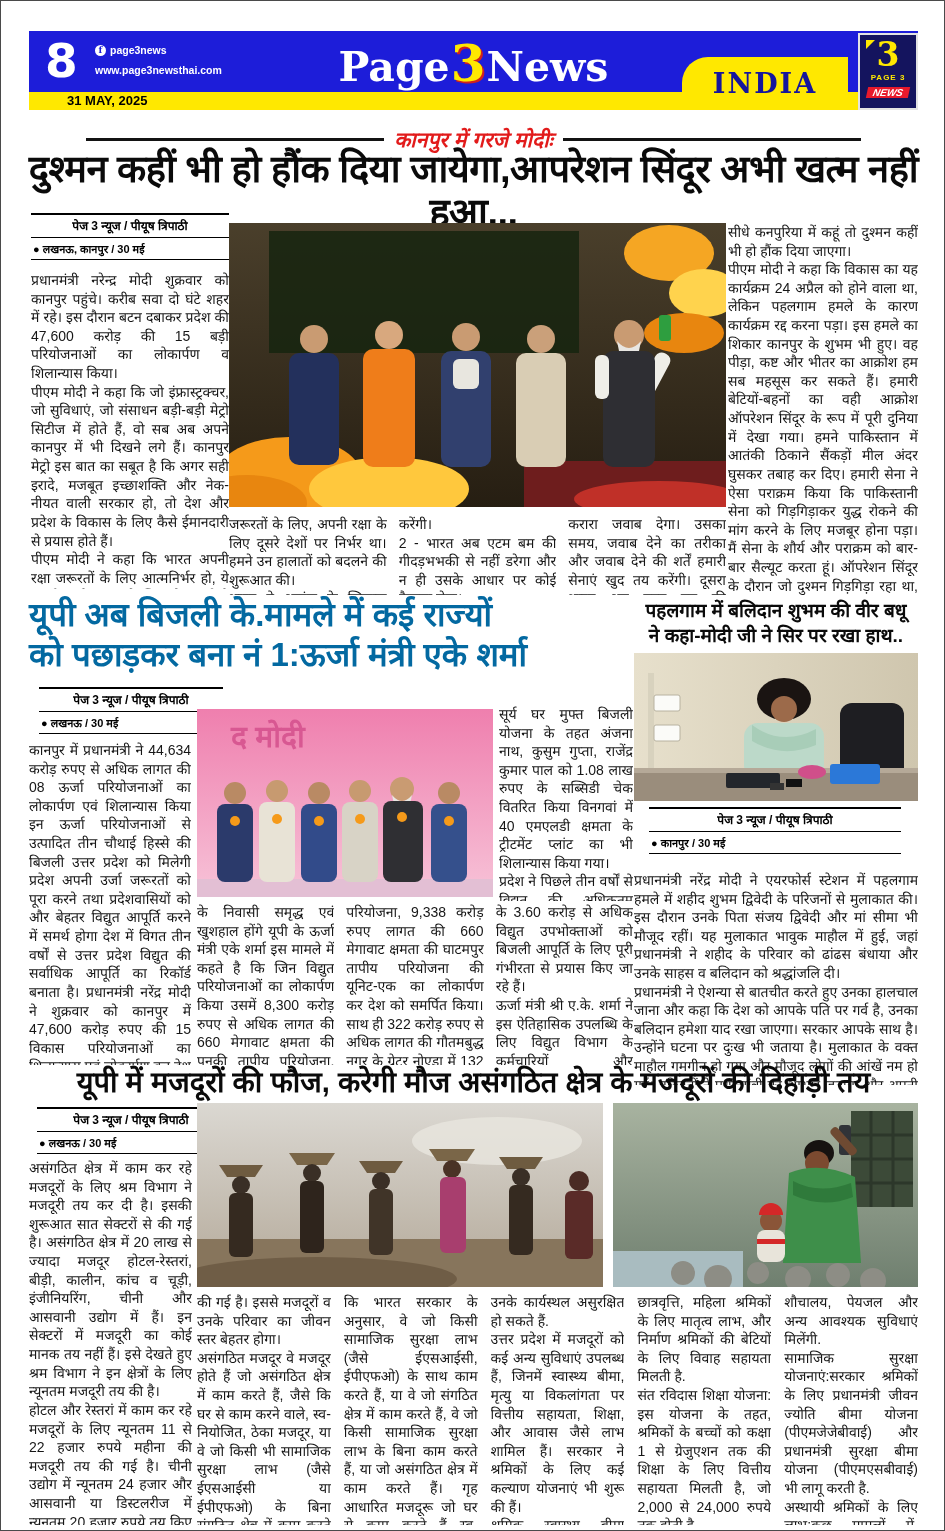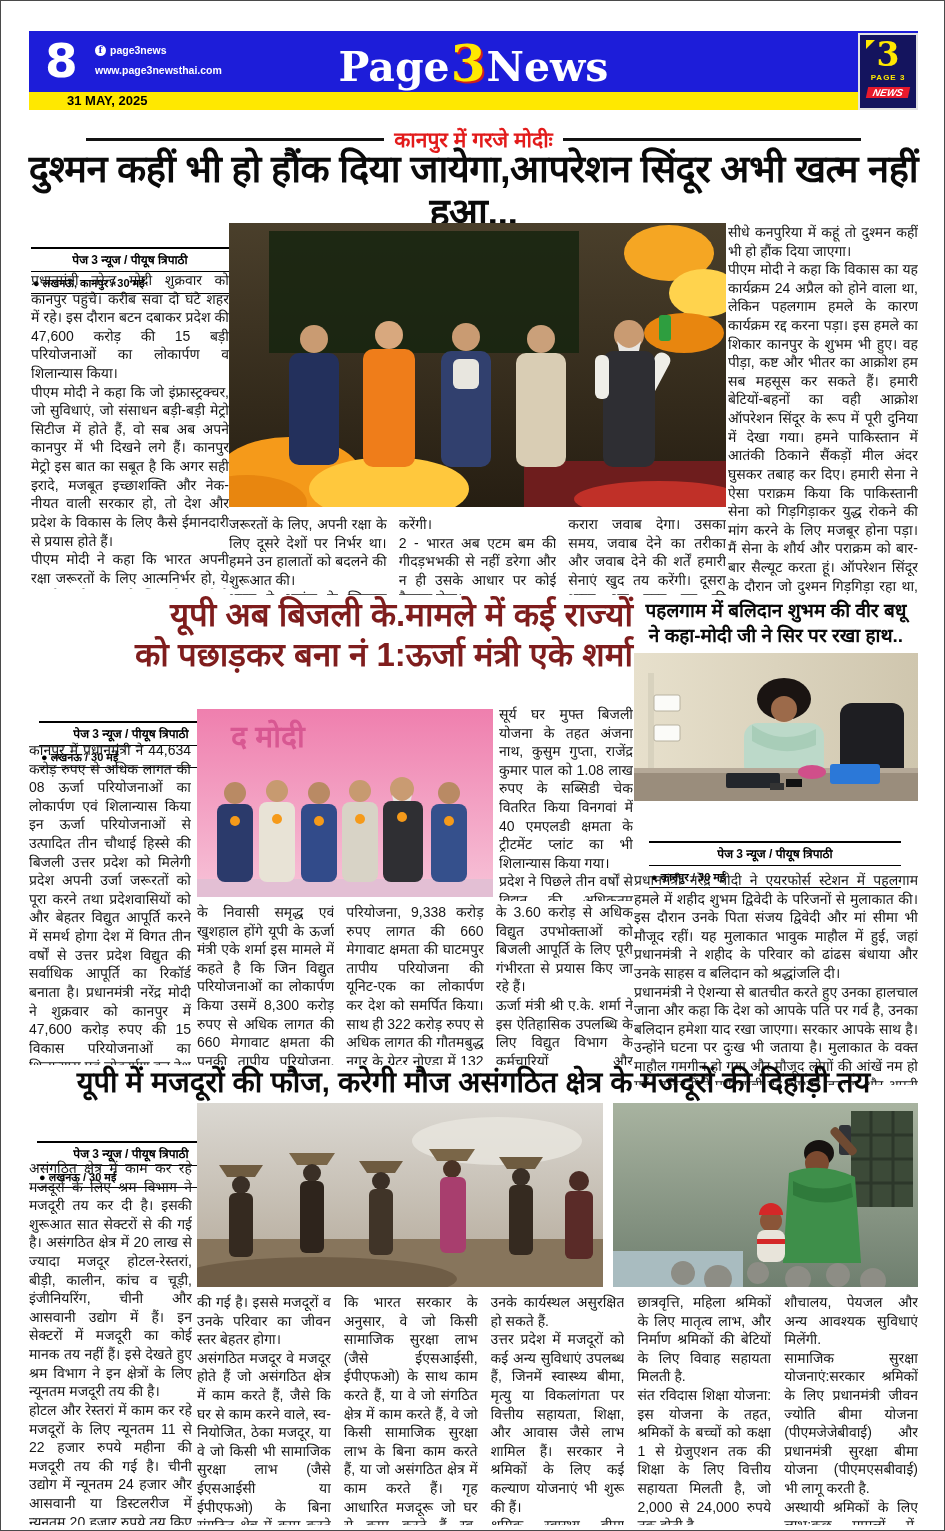--- a/index.html
+++ b/index.html
@@ -22,28 +22,28 @@
   .india-tab{background:#ffe800;border-radius:26px 0 0 4px;display:flex;align-items:center;justify-content:center;}
   .india-txt{font-family:"DejaVu Serif",serif;font-weight:bold;font-size:27px;color:#15159c;letter-spacing:2px;}
   .badge{background:#14145e;border:2px solid #e3e3e3;text-align:center;overflow:hidden;}
   .badge .tri{position:absolute;left:6px;top:5px;width:0;height:0;border-left:9px solid #ffe800;border-bottom:9px solid transparent;}
   .badge .b3{font-family:"DejaVu Serif",serif;font-weight:bold;font-size:33px;color:#ffe800;line-height:36px;display:block;margin-top:2px;}
   .badge .bl{display:block;color:#ffe800;font-weight:bold;font-size:8px;letter-spacing:1px;}
   .badge .bn{display:inline-block;background:#e8192c;color:#fff;font-style:italic;font-weight:bold;font-size:10px;
              padding:0 6px;transform:skewX(-12deg);margin-top:2px;}
 
   
-  .kicker-row{display:flex;align-items:center;gap:10px;}
+  .kicker-row{display:flex;align-items:center;gap:10px;font-style:italic;}
   .rule{flex:1;height:3px;background:#131313;}
   .kicker{color:#e21b1b;font-weight:bold;font-size:21px;white-space:nowrap;}
   .h-lead{font-weight:bold;font-size:38px;line-height:1.12;letter-spacing:-0.5px;color:#0a0a0a;text-align:center;}
-  .h-mid{font-weight:bold;font-size:33px;line-height:1.1;color:#7f1d1d;text-align:right;}
+  .h-mid{font-weight:bold;font-size:33px;line-height:1.1;color:#0369a1;text-align:left;}
   .h-side{font-weight:bold;font-size:19px;line-height:1.25;color:#0a0a0a;text-align:center;}
   .h-bot{font-weight:bold;font-size:29px;line-height:1.1;color:#0a0a0a;text-align:center;}
-  .byl{border-top:2.5px solid #000;margin-top:34px;}
+  .byl{border-top:2.5px solid #000;}
   .byl .nm{display:block;text-align:center;font-weight:bold;font-size:12px;color:#000;
            padding:2px 0 3px;border-bottom:1.5px solid #000;}
   .byl .dt{display:block;font-weight:bold;font-size:11px;color:#000;padding:3px 0 3px 2px;border-bottom:1.5px solid #000;}
   .bodytext{font-size:14px;line-height:1.33;text-align:justify;color:#161616;white-space:pre-line;overflow:hidden;}
   .subhead{font-weight:bold;font-size:10.5px;margin:2px 0;color:#0d0d0d;text-align:right;}
   .cols{display:flex;}
   .col{flex:1;min-width:0;}
   .ph{overflow:hidden;background:#c2410c;}
   .ph svg{display:block;width:100%;height:100%;}
 </style>
@@ -63,20 +63,23 @@
     </div>
     <div class="abs hd-small" style="left:66px;top:33px;">
       <span>www.page3newsthai.com</span>
     </div>
     <div class="abs hd-date" style="left:38px;bottom:0;">31 MAY, 2025</div>
 
     <div class="abs masthead" style="left:50%;top:3px;transform:translateX(-50%);">
       <span class="mp">Page</span><span class="m3">3</span><span class="mp">News</span>
     </div>
 
+    <div class="abs india-tab" style="right:70px;top:26px;width:166px;height:53px;">
+      <span class="india-txt">INDIA</span>
+    </div>
 
     <div class="abs badge" style="right:0;top:2px;width:60px;height:77px;">
       <span class="tri"></span>
       <span class="b3">3</span>
       <span class="bl">PAGE 3</span>
       <span class="bn">NEWS</span>
     </div>
   </div>
 
   <div class="abs kicker-row" style="left:85px;top:124px;width:775px;">

